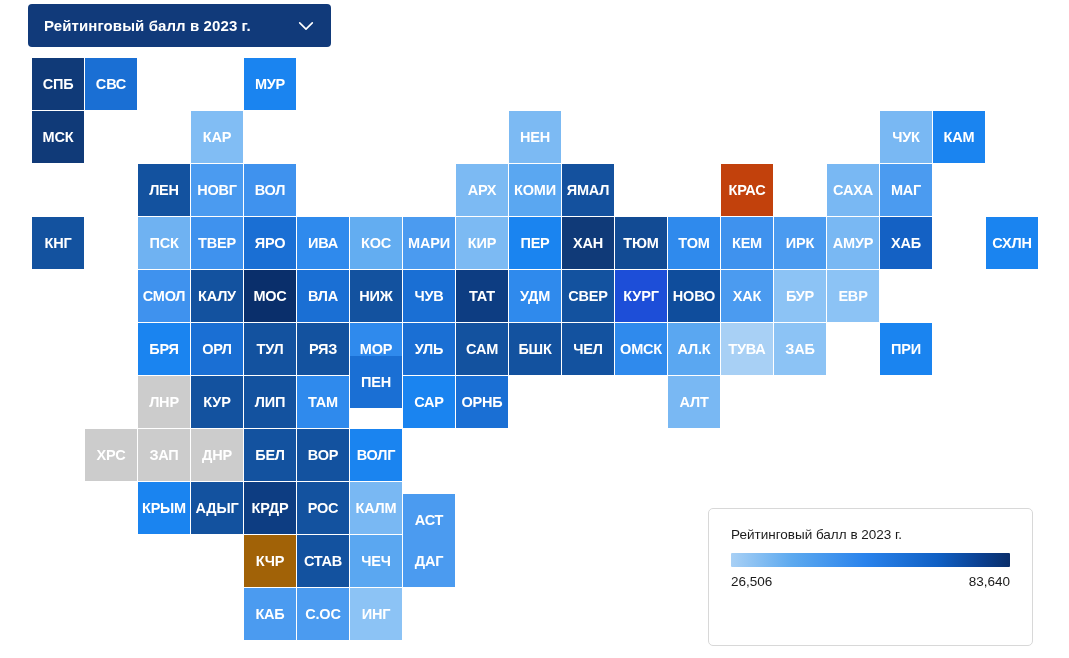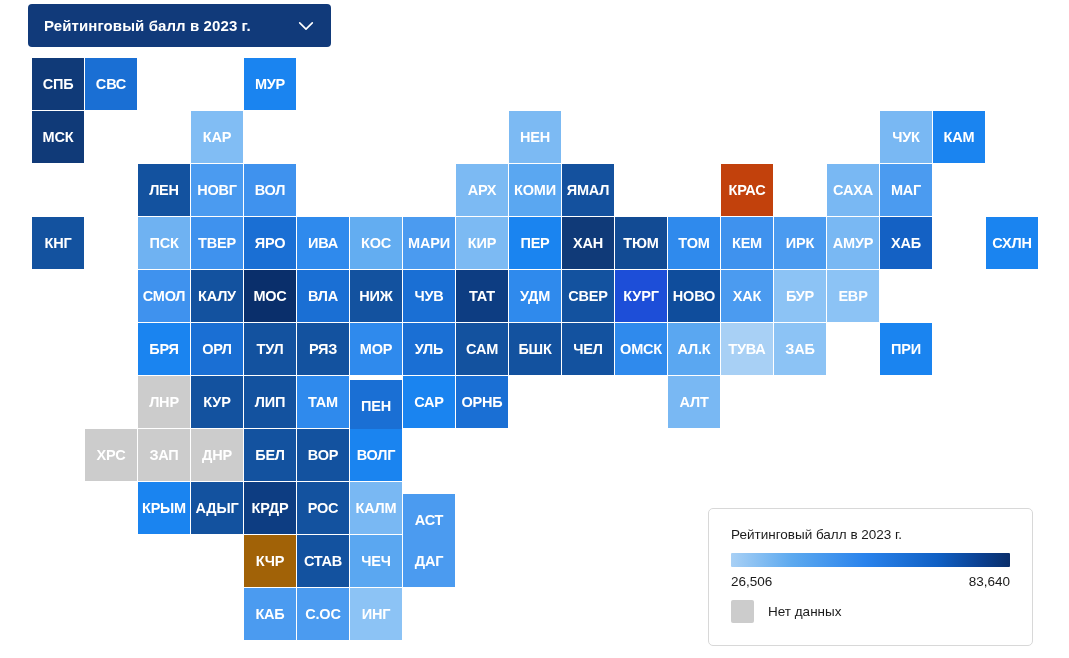--- a/index.html
+++ b/index.html
@@ -266,21 +266,21 @@
       </div>
       <div class="tile" style="left: 191px; top: 376px; width: 52px; height: 52px; background: rgb(19, 82, 159);">
         <span>КУР</span>
       </div>
       <div class="tile" style="left: 244px; top: 376px; width: 52px; height: 52px; background: rgb(19, 82, 159);">
         <span>ЛИП</span>
       </div>
       <div class="tile" style="left: 297px; top: 376px; width: 52px; height: 52px; background: rgb(47, 138, 237);">
         <span>ТАМ</span>
       </div>
-      <div class="tile" style="left: 350px; top: 380px; width: 52px; height: 52px; background: rgb(26, 111, 212);">
+      <div class="tile" style="left: 350px; top: 356px; width: 52px; height: 52px; background: rgb(26, 111, 212);">
         <span>ПЕН</span>
       </div>
       <div class="tile" style="left: 403px; top: 376px; width: 52px; height: 52px; background: rgb(26, 132, 240);">
         <span>САР</span>
       </div>
       <div class="tile" style="left: 456px; top: 376px; width: 52px; height: 52px; background: rgb(26, 111, 212);">
         <span>ОРНБ</span>
       </div>
       <div class="tile" style="left: 668px; top: 376px; width: 52px; height: 52px; background: rgb(121, 184, 243);">
         <span>АЛТ</span>
@@ -344,19 +344,15 @@
       </div>
     </div>
 
   <div class="legend">
     <div class="legend-title">Рейтинговый балл в 2023 г.</div>
     <div class="legend-bar"></div>
     <div class="legend-vals">
       <span>26,506</span>
       <span>83,640</span>
     </div>
-    <div class="legend-nodata">
-      <span class="legend-swatch"></span>
-      <span class="legend-nodata-label">Нет данных</span>
-    </div>
   </div>
 
 </div>
 
 </body></html>

